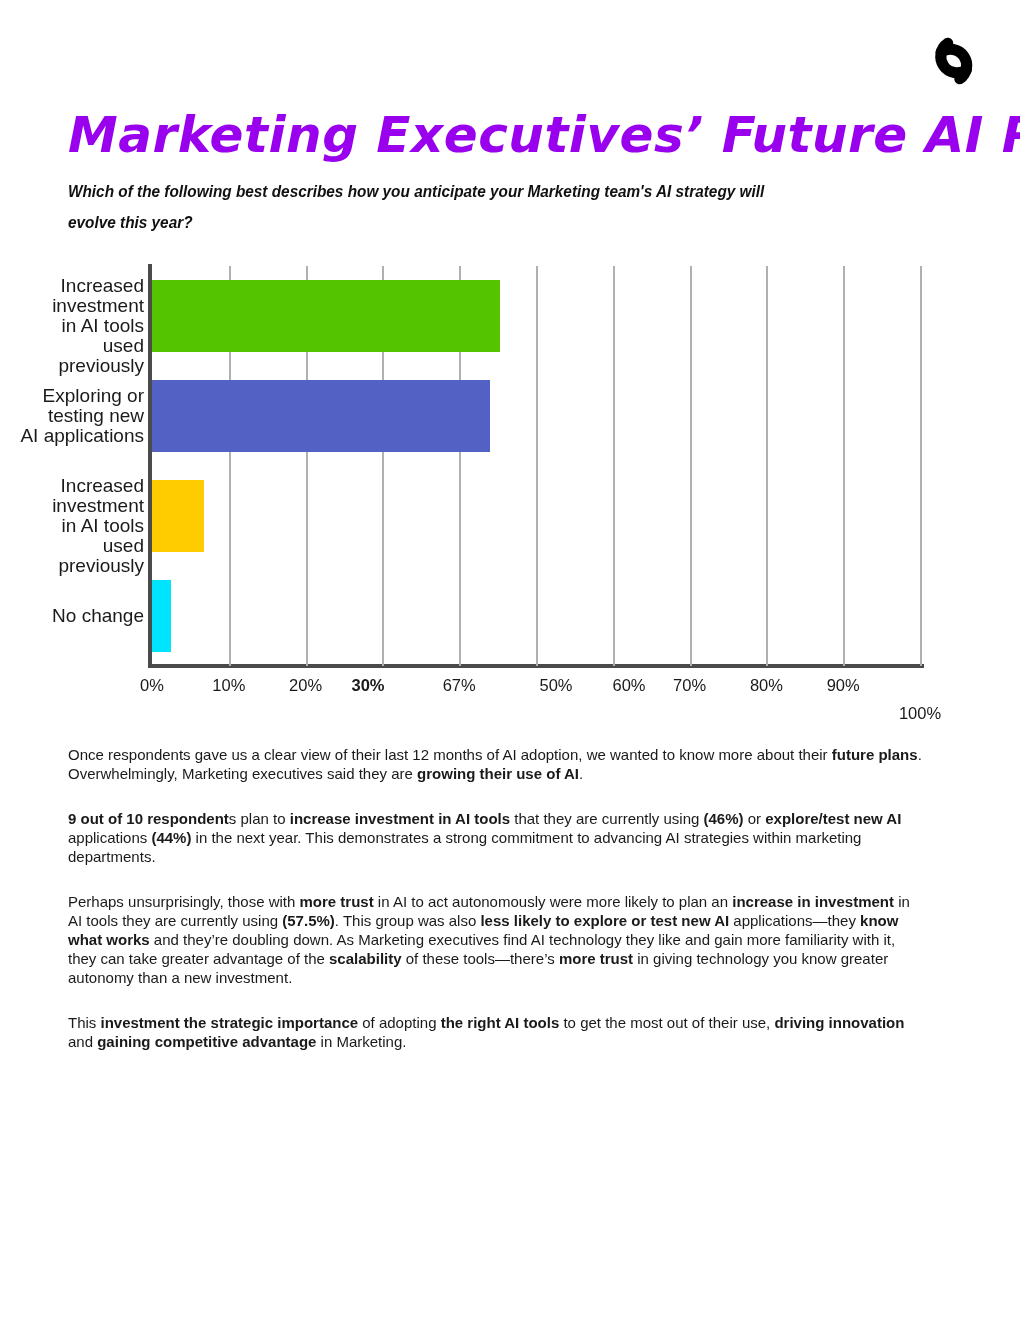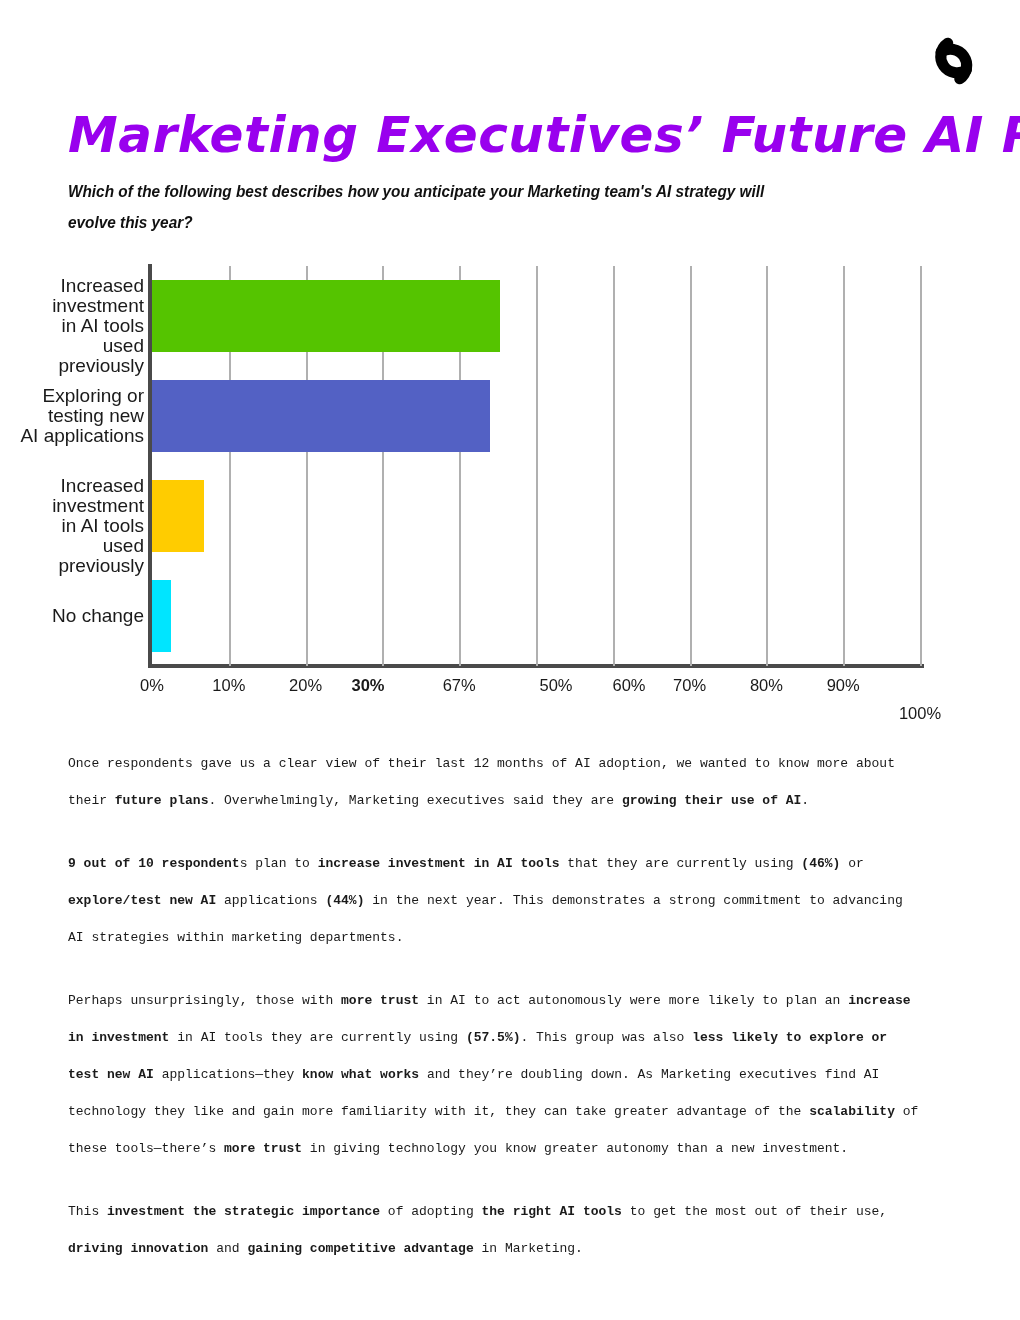--- a/index.html
+++ b/index.html
@@ -138,23 +138,23 @@
     color: #1a1a1a;
     white-space: nowrap;
   }
 
   
   .body-copy {
     position: absolute;
     left: 68px;
     top: 745px;
     width: 854px;
-    font-family: Liberation Mono, monospace;
-    font-size: 13px;
-    line-height: 37px;
+    font-family: Liberation Sans, sans-serif;
+    font-size: 15px;
+    line-height: 19px;
     color: #1a1a1a;
   }
   .body-copy p {
     margin: 0 0 26px 0;
   }
   .body-copy b { font-weight: bold; }
 </style>
 </head>
 <body>
 

